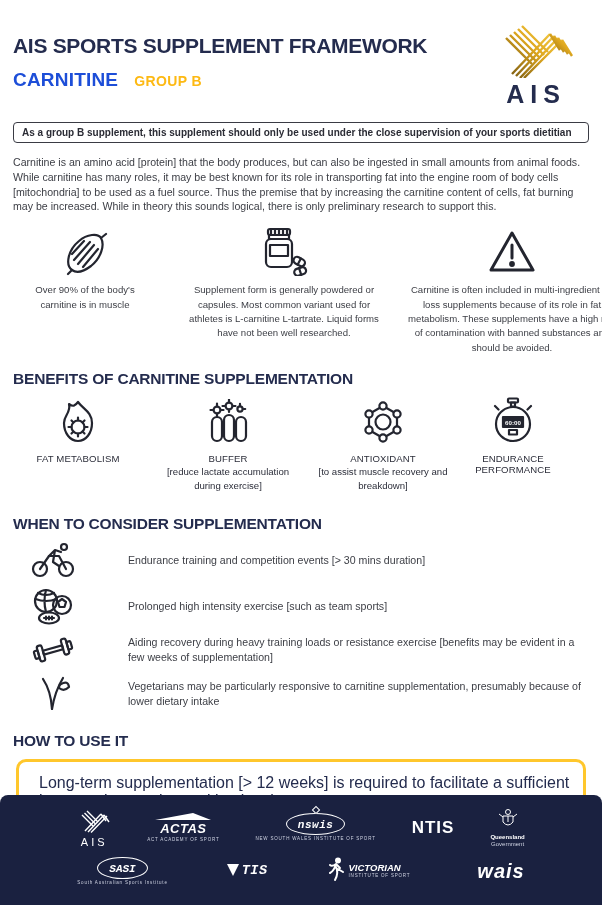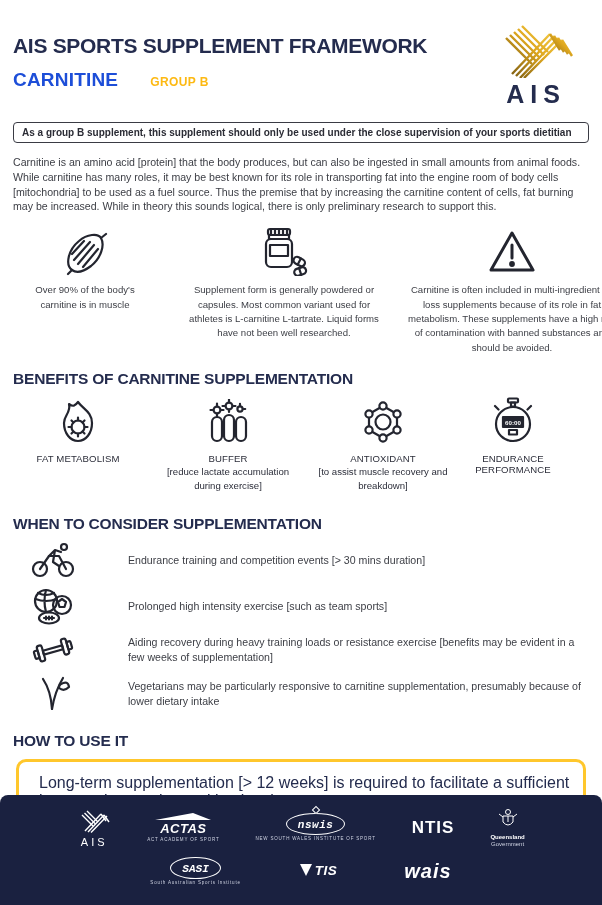--- a/index.html
+++ b/index.html
@@ -5,21 +5,21 @@
   * { margin:0; padding:0; box-sizing:border-box; }
   html,body { background:#fff; }
   body { width:602px; height:905px; font-family:"Liberation Sans",sans-serif; color:#3b3d45; }
   .page { position:relative; width:602px; height:905px; background:#fff; overflow:hidden; }
 
   
   .header { display:flex; justify-content:space-between; padding:20px 14px 0 13px; }
   .h1 { font-size:21px; font-weight:bold; color:#242C4E; letter-spacing:-0.3px; margin-top:14px; }
   .sup-line { margin-top:11px; display:flex; align-items:baseline; }
   .supp { font-size:19px; font-weight:bold; color:#1d4ed8; letter-spacing:0.2px; }
-  .group { font-size:12px; font-weight:bold; color:#FDB913; margin-left:32px; letter-spacing:0.4px; }
+  .group { font-size:14px; font-weight:bold; color:#FDB913; margin-left:16px; letter-spacing:0.4px; }
   .ais-logo { width:110px; text-align:center; margin-top:2px; }
   .ais-logo .ais-text { display:block; font-size:25px; font-weight:bold; color:#242C4E; letter-spacing:6px; margin-top:-2px; padding-left:6px; }
 
   .notice { margin:13px 13px 0 13px; border:1.5px solid #3a3b44; border-radius:4px;
             padding:4px 8px; font-size:10px; font-weight:bold; color:#2b2c35; }
 
   .intro { margin:12px 13px 0 13px; font-size:10.6px; line-height:1.4; color:#3c3e45; }
 
   
   .facts { display:grid; grid-template-columns:150px 204px 208px; column-gap:22px; padding:10px 10px 0 10px; }
@@ -66,21 +66,21 @@
   .oval { display:inline-block; border:1px solid #fff; border-radius:50%; padding:2px 11px;font-family:Liberation Mono, monospace; }
   .f-nswis .big { font-size:11px; font-weight:bold; font-style:italic; letter-spacing:0.5px; }
   .f-nswis { position:relative; }
   .f-nswis .diamond { position:absolute; top:-6px; left:50%; width:6px; height:6px; border:1px solid #fff;
                       transform:translateX(-50%) rotate(45deg); background:#1A2140; }
   .f-ntis .big { font-size:17px; font-weight:bold; letter-spacing:1px; }
   .f-qld .ln { display:block; font-size:6px; font-weight:bold; margin-top:1px; }
   .f-qld .ln2 { font-weight:normal; color:#cfd3e2; }
   .f-sasi .big { font-size:11px; font-weight:bold; font-style:italic; }
   .f-tis { display:flex; align-items:center; gap:2px; }
-  .f-tis .big { font-size:13.5px; font-weight:bold; font-style:italic; letter-spacing:0.5px; }
+  .f-tis .big { font-size:13.5px; font-weight:bold; font-style:italic; letter-spacing:0.5px;font-family:Liberation Mono, monospace; }
   .f-vis { display:flex; align-items:center; gap:3px; text-align:left; }
   .f-vis .big { display:block; font-size:9.5px; font-weight:bold; font-style:italic; }
   .f-vis .f-sub { margin-top:1.5px; }
   .f-wais .big { font-size:20px; font-weight:bold; font-style:italic; letter-spacing:1px;margin-left:9px; }
 
   svg.line { fill:none; stroke:#23252f; stroke-width:2.2; stroke-linecap:round; stroke-linejoin:round; }
 </style>
 </head>
 <body>
 
@@ -406,19 +406,33 @@
         <span class="f-sub">South Australian Sports Institute</span>
       </div>
       <div class="flogo f-tis">
         <span>
           <svg width="14" height="14" viewBox="0 0 14 14">
               <path d="M1 1 L13 1 L7 13 Z" fill="#ffffff"></path>
             </svg>
         </span>
         <span class="big">TIS</span>
       </div>
+      <div class="flogo f-vis">
+        <span>
+          <svg width="20" height="26" viewBox="0 0 20 26">
+            <g stroke="#ffffff" stroke-width="2" fill="none" stroke-linecap="round">
+              <circle cx="12" cy="3.5" r="2" fill="#ffffff"></circle>
+              <path d="M10 7 Q6 10 4 8 M10 7 L14 11 M10 7 Q8 14 4 16 M10 10 Q13 16 9 23 M12 12 L17 15"></path>
+            </g>
+          </svg>
+        </span>
+        <span>
+          <span class="big">VICTORIAN</span>
+          <span class="f-sub">INSTITUTE OF SPORT</span>
+        </span>
+      </div>
       <div class="flogo f-wais">
         <span class="big">wais</span>
       </div>
     </div>
   </div>
 
 </div>
 
 </body></html>

